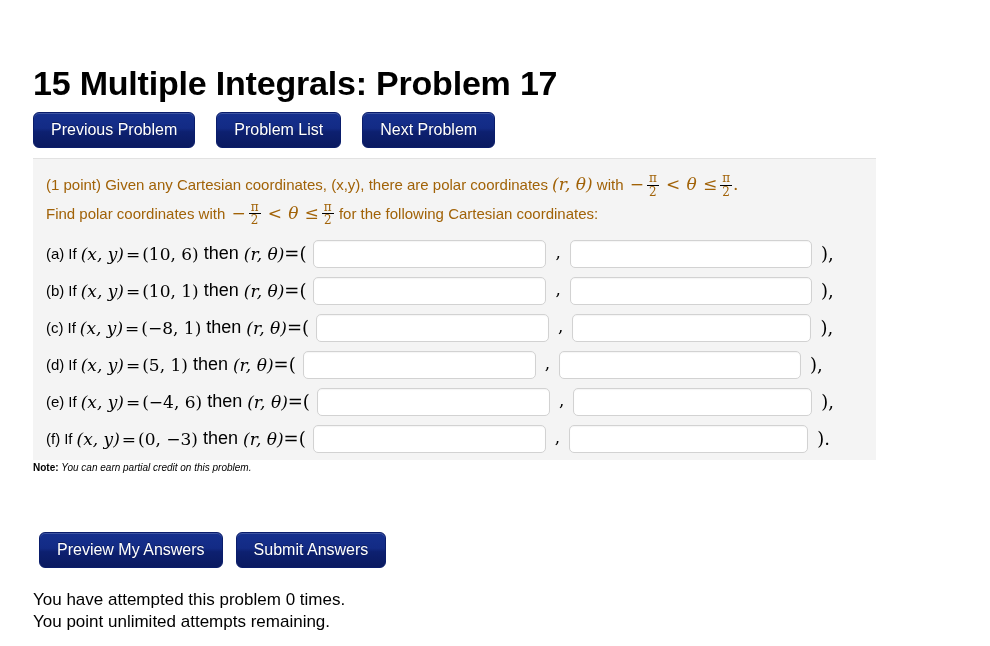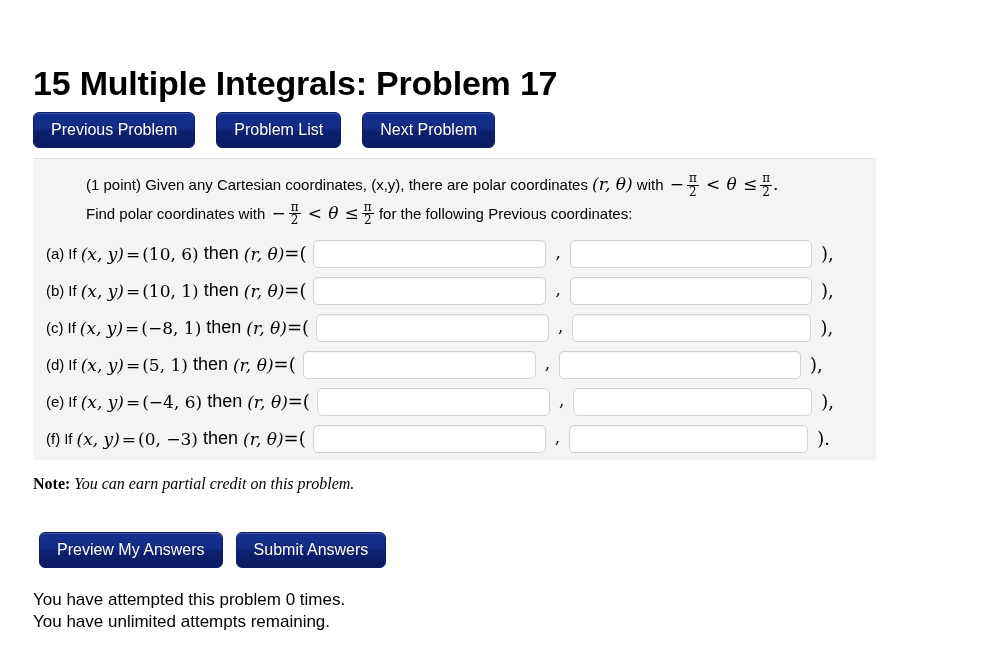--- a/index.html
+++ b/index.html
@@ -109,22 +109,21 @@
   .frac .den {
     display: block;
     border-top: 1px solid #000;
     padding: 0 2px;
   }
 
   .stmt-line {
     font-size: 15px;
     line-height: 26px;
     white-space: nowrap;
-    color: #000000;
-    margin-left: 40px;
+    color: #a16207;
   }
   .stmt-line + .stmt-line {
     margin-top: 1px;
   }
 
   
   .rows {
     margin-top: 8px;
   }
   .ans-row {
@@ -180,24 +179,23 @@
   .openp {
     font-family: "DejaVu Serif", "Liberation Serif", serif;
     font-size: 18px;
     padding-right: 7px;
   }
 
   
   .note {
     position: absolute;
     left: 33px;
-    top: 475px;
-    font-size: 16px;
-    white-space: nowrap;
-    font-family: Liberation Serif, serif;
+    top: 462px;
+    font-size: 10px;
+    white-space: nowrap;
   }
   .note b {
     font-weight: bold;
   }
   .note i {
     font-style: italic;
   }
 
   
   .action-bar {
@@ -246,21 +244,21 @@
         <span class="mj">θ</span>
         <span class="mj-op">≤</span><span class="frac"><span class="num">π</span><span class="den">2</span></span><span class="mj-up">.</span>
       </div>
 
       <div class="stmt-line">
         <span>Find polar coordinates with</span>
         <span class="mj-op">−</span><span class="frac"><span class="num">π</span><span class="den">2</span></span>
         <span class="mj-op">&lt;</span>
         <span class="mj">θ</span>
         <span class="mj-op">≤</span><span class="frac"><span class="num">π</span><span class="den">2</span></span>
-        <span>for the following Previous coordinates:</span>
+        <span>for the following Cartesian coordinates:</span>
       </div>
 
       <div class="rows" id="answer-rows">
           <div class="ans-row">
             <span class="row-label">
               <span class="tag">(a)</span>
               <span class="ifw">If</span>
               <span class="mj">(x, y)</span>
               <span class="mj-op">=</span>
               <span class="mj-up">(10, 6)</span>
@@ -363,16 +361,16 @@
     <i>You can earn partial credit on this problem.</i>
   </div>
 
   <div class="action-bar">
     <button class="btn">Preview My Answers</button>
     <button class="btn">Submit Answers</button>
   </div>
 
   <div class="status">
     <div>You have attempted this problem 0 times.</div>
-    <div>You have unlimited attempts remaining.</div>
+    <div>You point unlimited attempts remaining.</div>
   </div>
 
 </div>
 
 </body></html>

